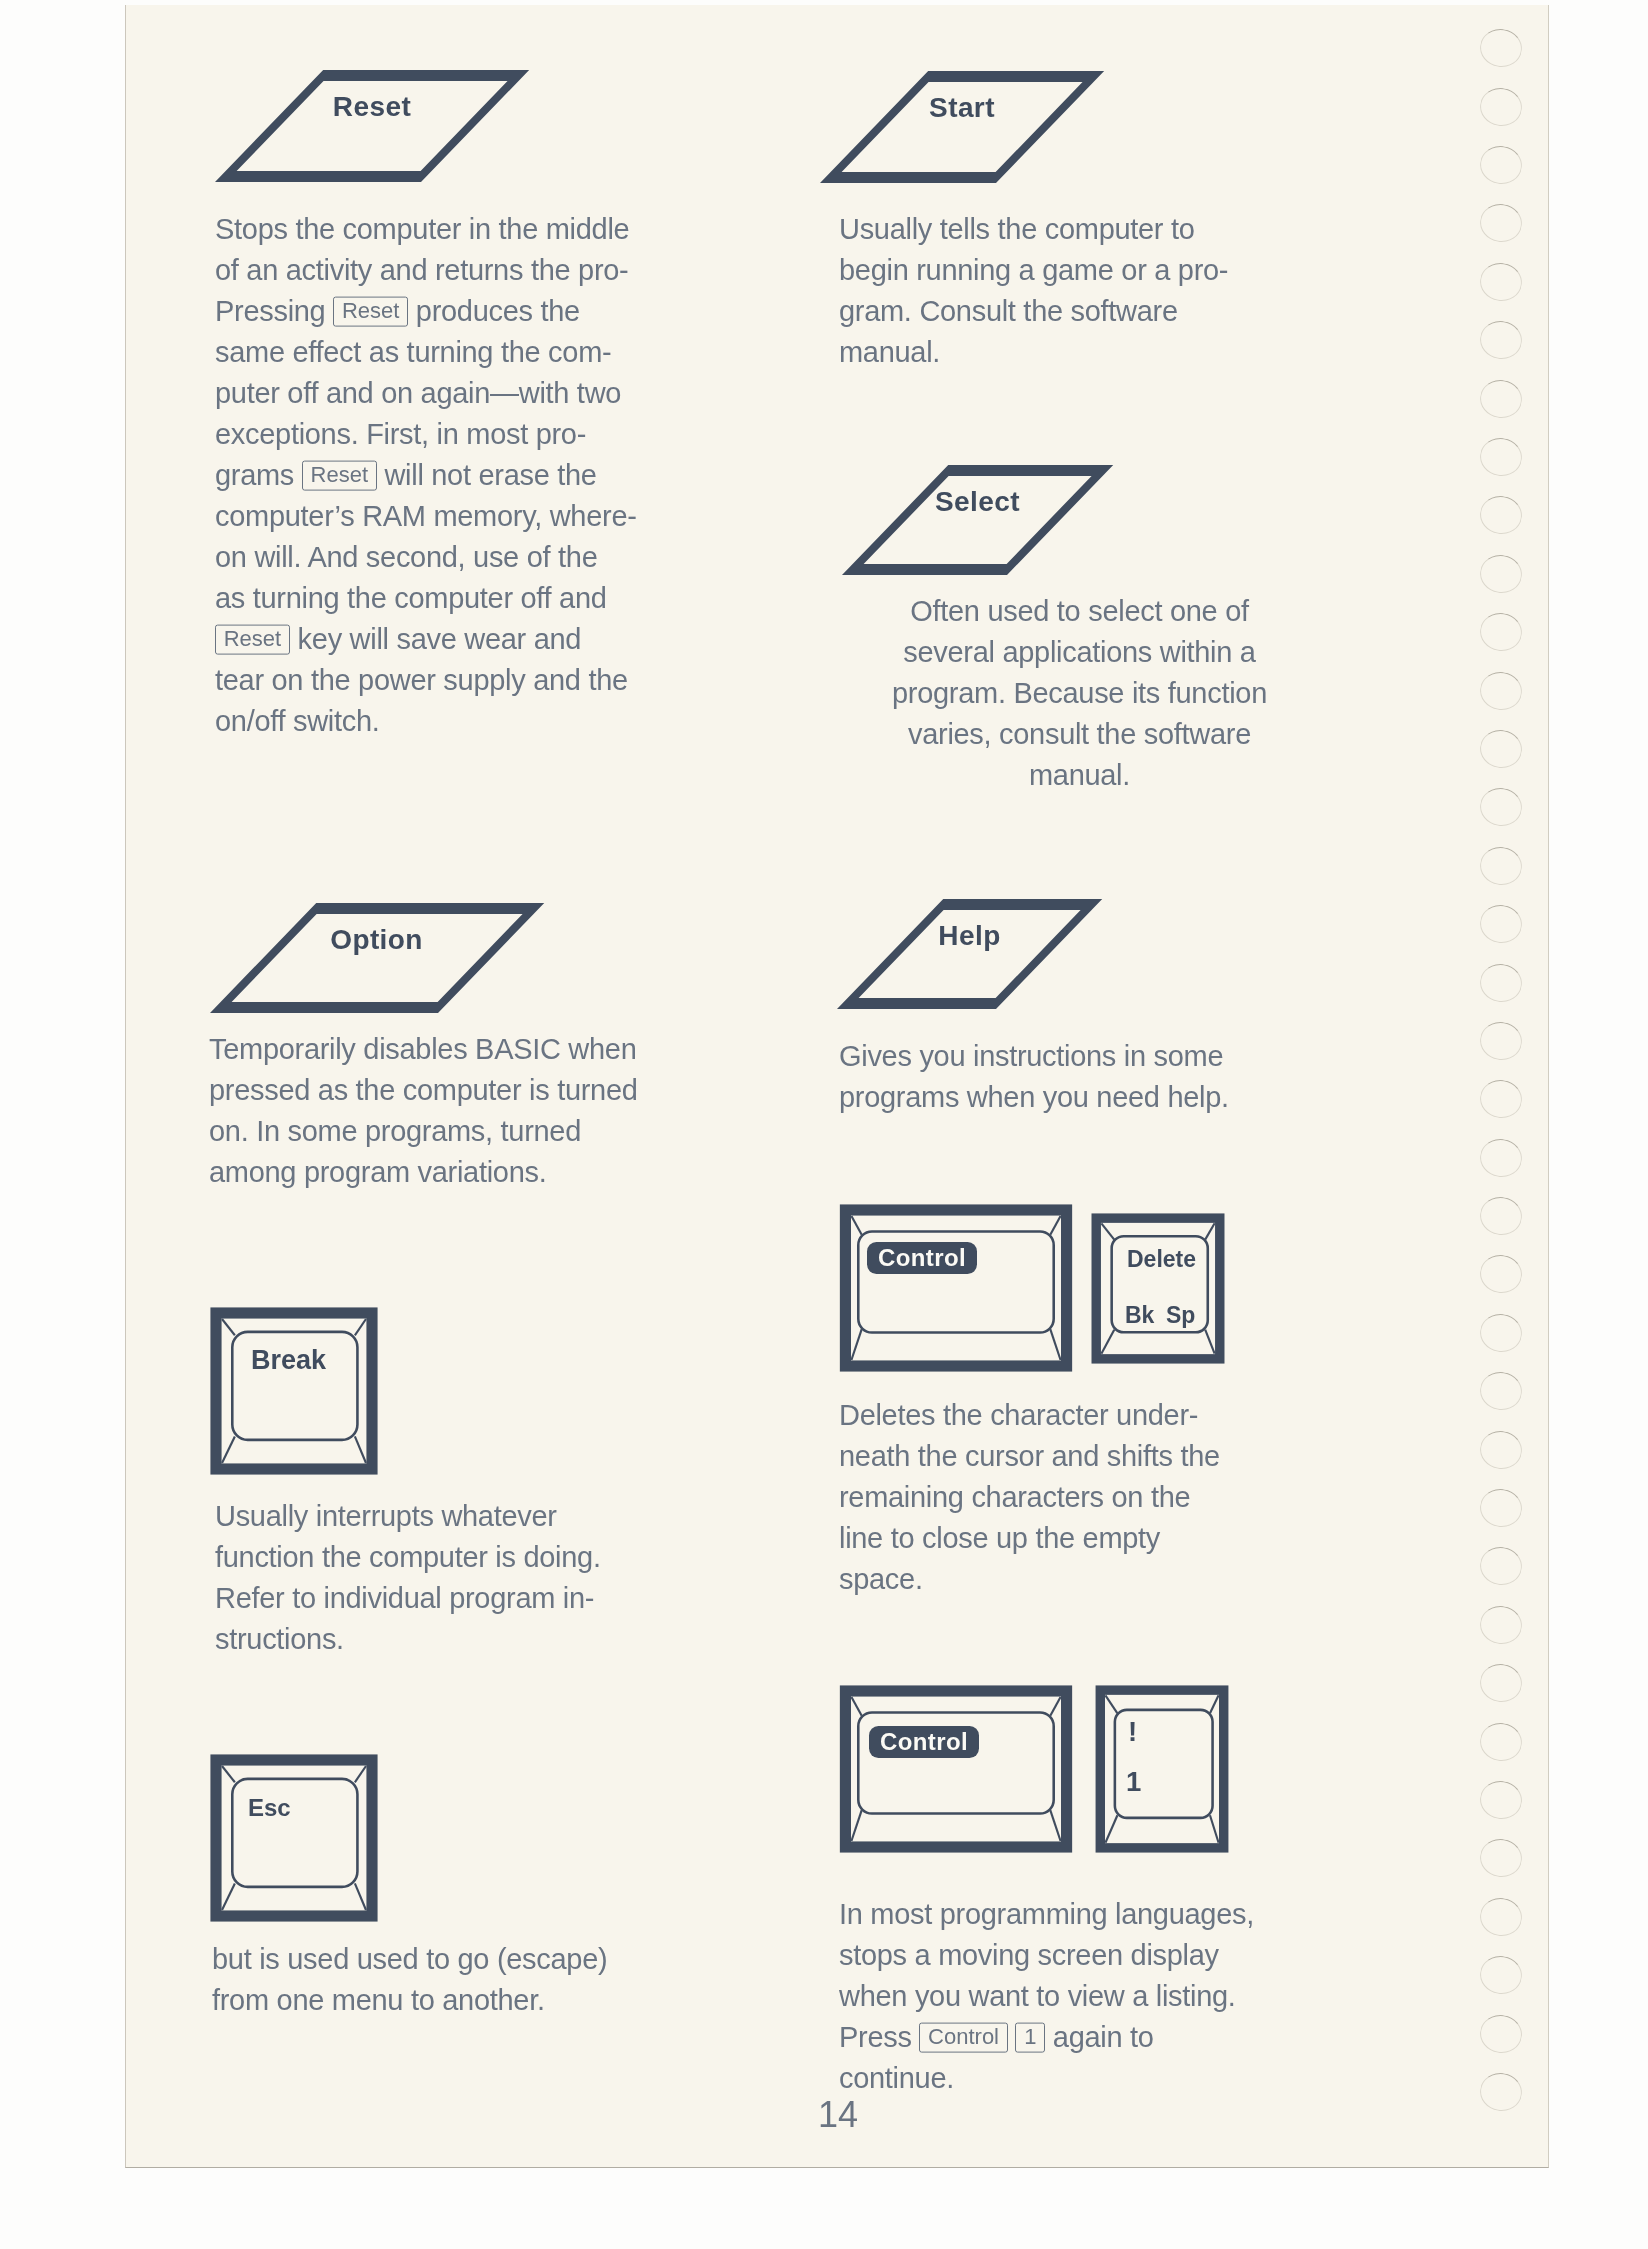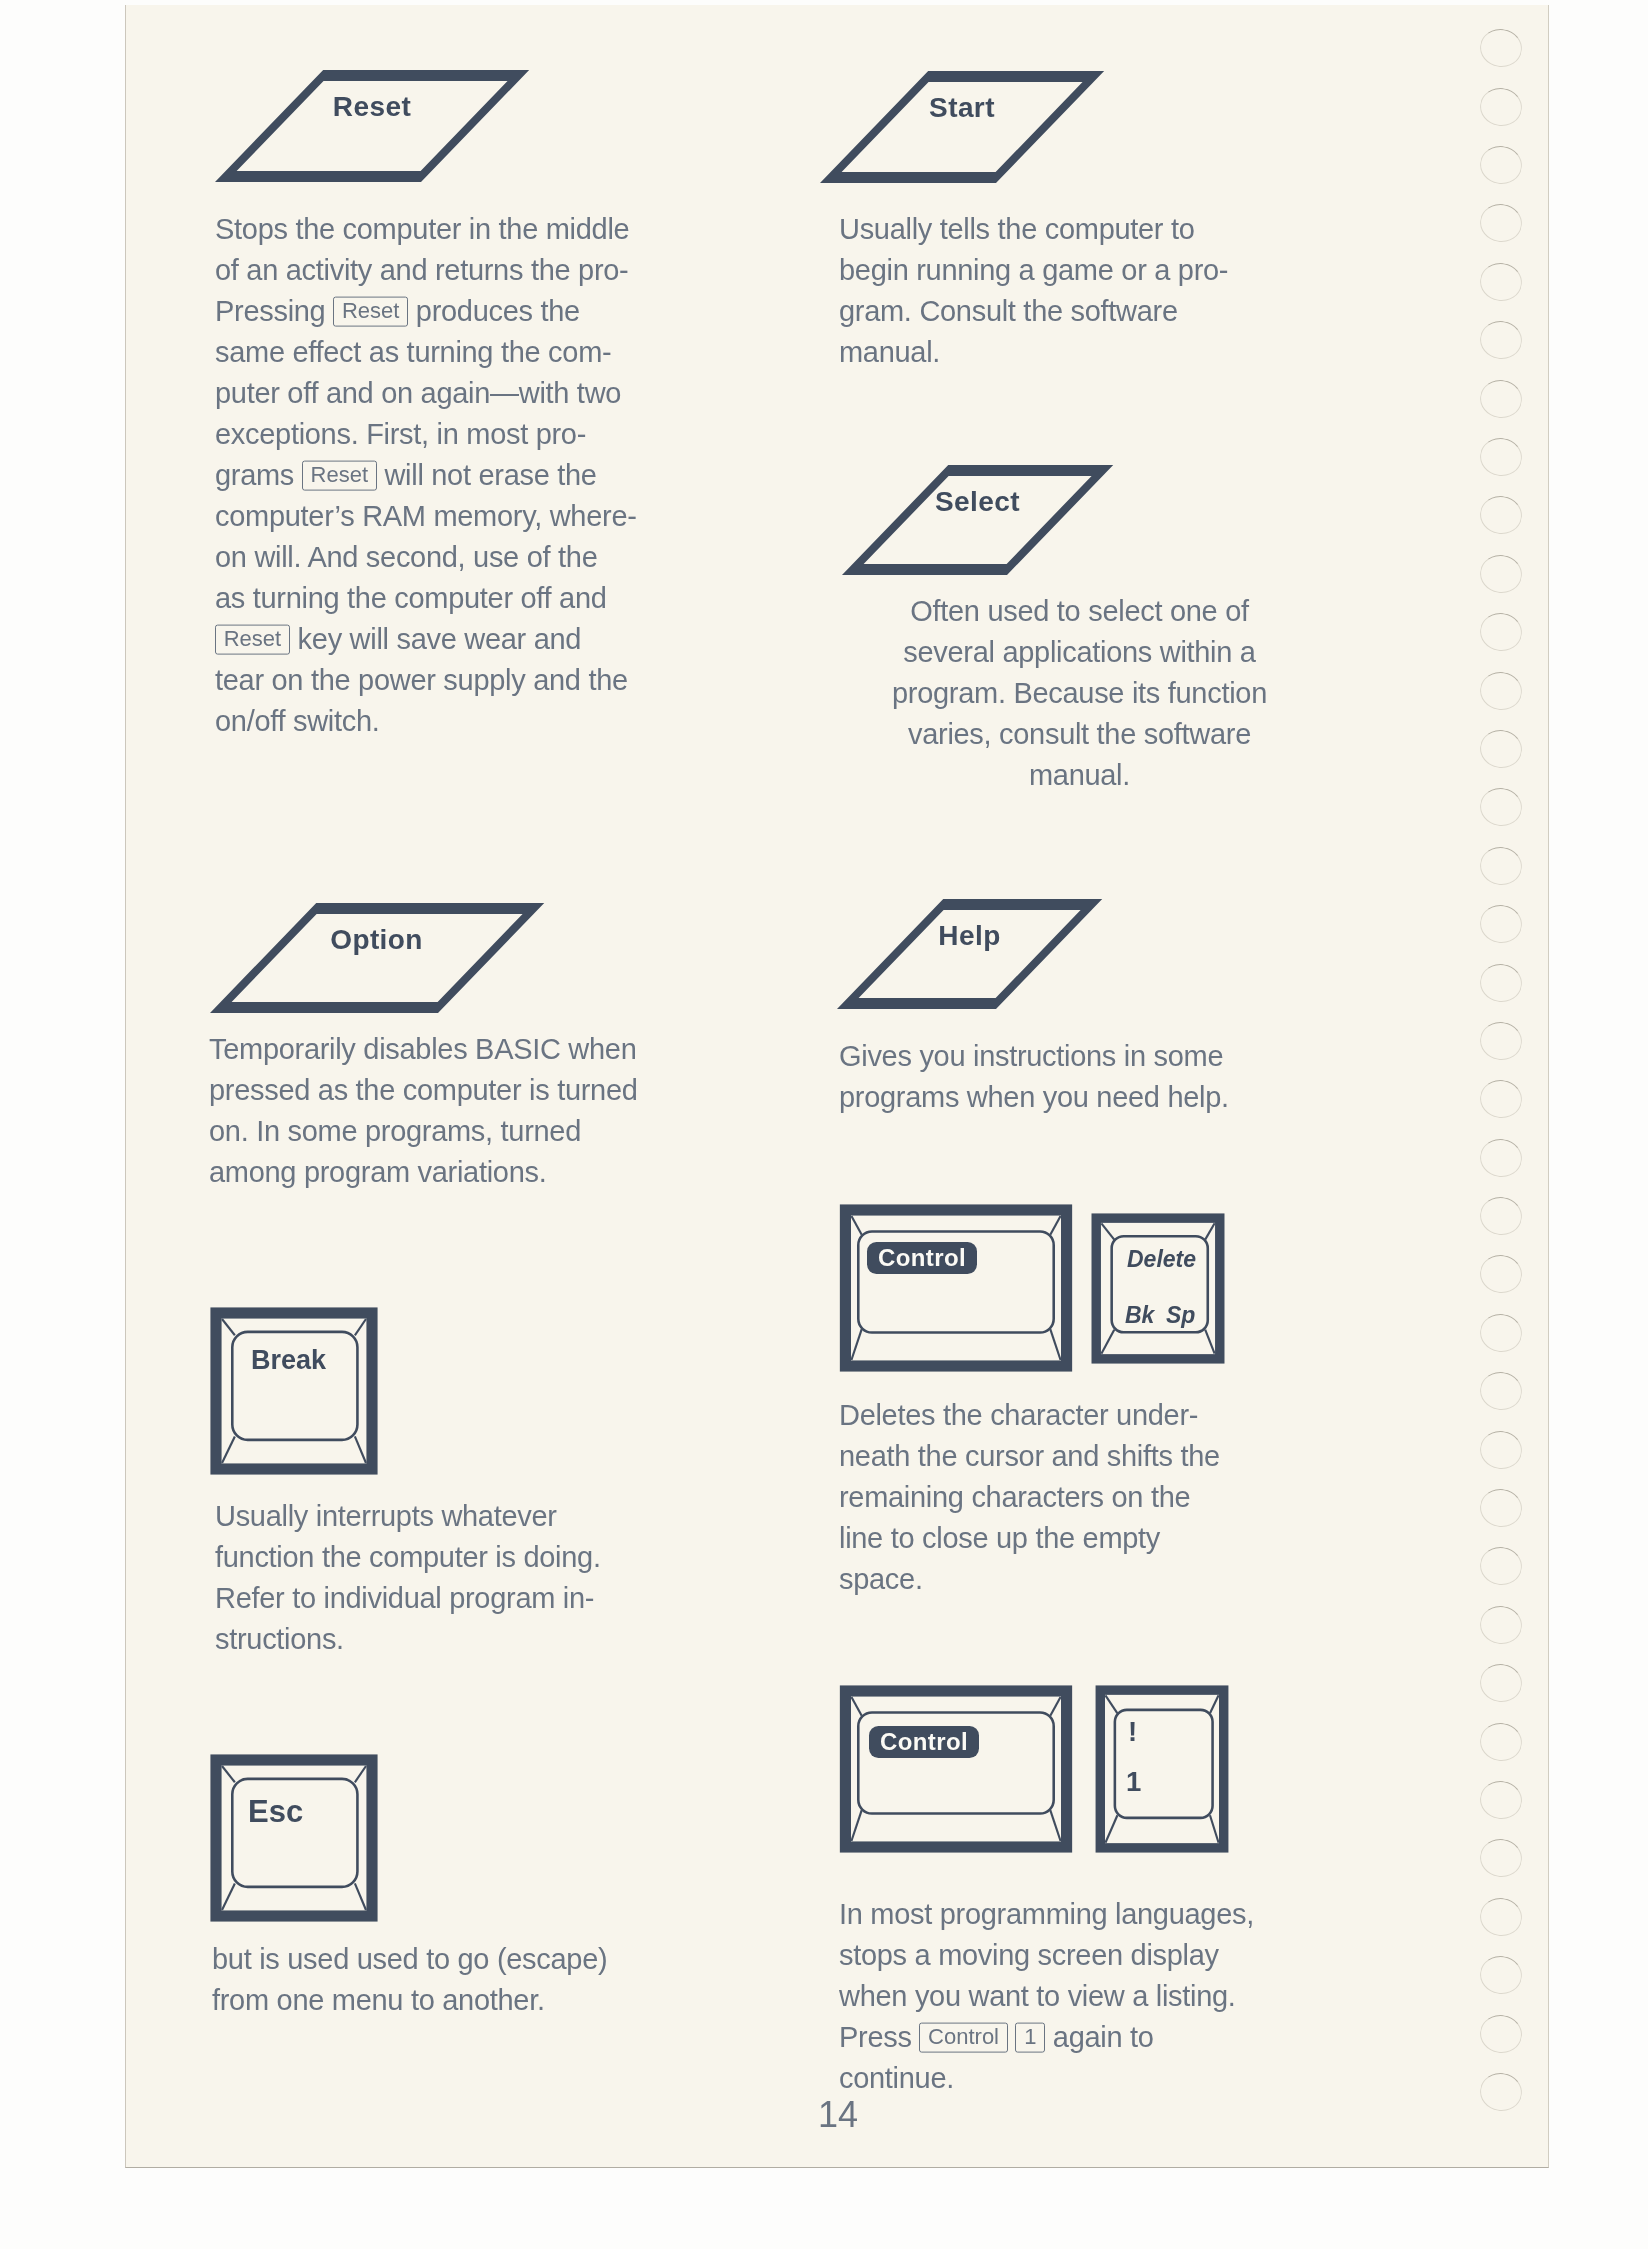--- a/index.html
+++ b/index.html
@@ -181,21 +181,21 @@
   <svg width="234" height="168" viewBox="0 0 272 196">
     <rect x="7" y="7" width="258" height="182" fill="none" stroke="#404c5e" stroke-width="13"></rect>
     <rect x="22" y="32" width="228" height="118" rx="16" fill="none" stroke="#404c5e" stroke-width="3"></rect>
     <line x1="14" y1="14" x2="26" y2="36" stroke="#404c5e" stroke-width="2.5"></line>
     <line x1="258" y1="14" x2="246" y2="36" stroke="#404c5e" stroke-width="2.5"></line>
     <line x1="14" y1="182" x2="26" y2="146" stroke="#404c5e" stroke-width="2.5"></line>
     <line x1="258" y1="182" x2="246" y2="146" stroke="#404c5e" stroke-width="2.5"></line>
   </svg>
   <span class="badge" style="left:28px;top:38px;">Control</span>
 </div>
-<div class="keycap" style="left:1091px;top:1213px;width:134px;height:151px;font-style:italic;">
+<div class="keycap" style="left:1091px;top:1213px;width:134px;height:151px;">
   <svg width="134" height="151" viewBox="0 0 156 176">
     <rect x="6" y="6" width="144" height="164" fill="none" stroke="#404c5e" stroke-width="11"></rect>
     <rect x="24" y="27" width="112" height="112" rx="14" fill="none" stroke="#404c5e" stroke-width="3"></rect>
     <line x1="12" y1="12" x2="27" y2="31" stroke="#404c5e" stroke-width="2.5"></line>
     <line x1="144" y1="12" x2="133" y2="31" stroke="#404c5e" stroke-width="2.5"></line>
     <line x1="12" y1="164" x2="27" y2="136" stroke="#404c5e" stroke-width="2.5"></line>
     <line x1="144" y1="164" x2="133" y2="136" stroke="#404c5e" stroke-width="2.5"></line>
   </svg>
   <span class="klabel" style="left:36px;top:33px;font-size:23px;">Delete</span>
   <span class="klabel" style="left:34px;top:89px;font-size:23px;word-spacing:5.2px;">Bk Sp</span>
@@ -210,21 +210,21 @@
 
 <div class="keycap" style="left:210px;top:1754px;width:168px;height:168px;">
   <svg width="168" height="168" viewBox="0 0 196 196">
     <rect x="7" y="7" width="182" height="182" fill="none" stroke="#404c5e" stroke-width="13"></rect>
     <rect x="26" y="29" width="146" height="126" rx="18" fill="none" stroke="#404c5e" stroke-width="3"></rect>
     <line x1="14" y1="14" x2="29" y2="33" stroke="#404c5e" stroke-width="2.5"></line>
     <line x1="182" y1="14" x2="169" y2="33" stroke="#404c5e" stroke-width="2.5"></line>
     <line x1="14" y1="182" x2="29" y2="151" stroke="#404c5e" stroke-width="2.5"></line>
     <line x1="182" y1="182" x2="169" y2="151" stroke="#404c5e" stroke-width="2.5"></line>
   </svg>
-  <span class="klabel" style="left:38px;top:40px;font-size:31px;">Esc</span>
+  <span class="klabel" style="left:38px;top:40px;font-size:24px;">Esc</span>
 </div>
 <div class="para" style="left:212px;top:1939px;width:481px;">
     <div class="line">but is used used to go (escape)</div>
     <div class="line">from one menu to another.</div>
   </div>
 
 <div class="keycap" style="left:839px;top:1685px;width:234px;height:168px;">
   <svg width="234" height="168" viewBox="0 0 272 196">
     <rect x="7" y="7" width="258" height="182" fill="none" stroke="#404c5e" stroke-width="13"></rect>
     <rect x="22" y="32" width="228" height="118" rx="16" fill="none" stroke="#404c5e" stroke-width="3"></rect>

